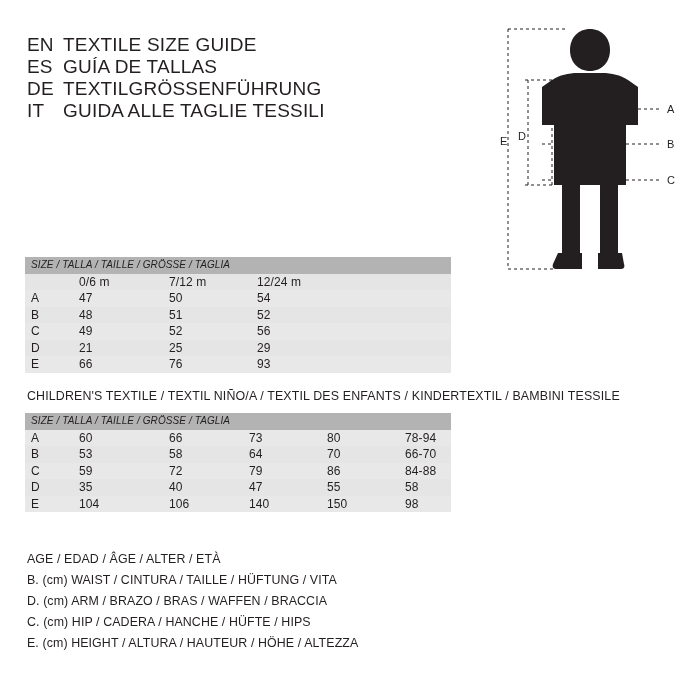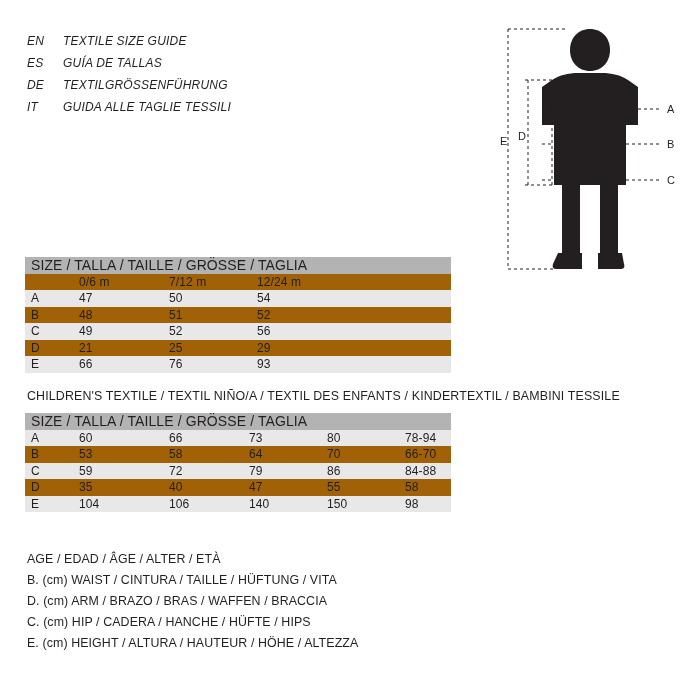--- a/index.html
+++ b/index.html
@@ -26,23 +26,22 @@
   .lang-block {
     position: absolute;
     left: 27px;
     top: 34px;
     width: 430px;
   }
   .lang-row {
     display: flex;
     align-items: flex-start;
     height: 22px;
-    font-size: 12px;
+    font-size: 19px;
     letter-spacing: 0.2px;
-    font-style: italic;
   }
   .lang-code {
     width: 36px;
     flex: 0 0 36px;
   }
   .lang-title {
     flex: 1 1 auto;
   }
 
   
@@ -76,24 +75,25 @@
     padding: 0 0 0 6px;
     text-align: left;
     font-weight: normal;
     height: 16.5px;
     line-height: 16.5px;
     vertical-align: middle;
     letter-spacing: 0.1px;
   }
   .hdr-row th {
     background: #b3b3b3;
-    font-size: 14px;
+    font-size: 10px;
+    font-style: italic;
   }
   .row-alt td { background: #e8e8e8; }
-  .row-plain td { background: #a16207; }
+  .row-plain td { background: #e5e5e5; }
   .row-label { width: 48px; }
 
   #babies-table { left: 25px; top: 257px; width: 426px; }
   #children-table { left: 25px; top: 413px; width: 426px; }
 
   
   .legend {
     position: absolute;
     left: 27px;
     top: 552px;

